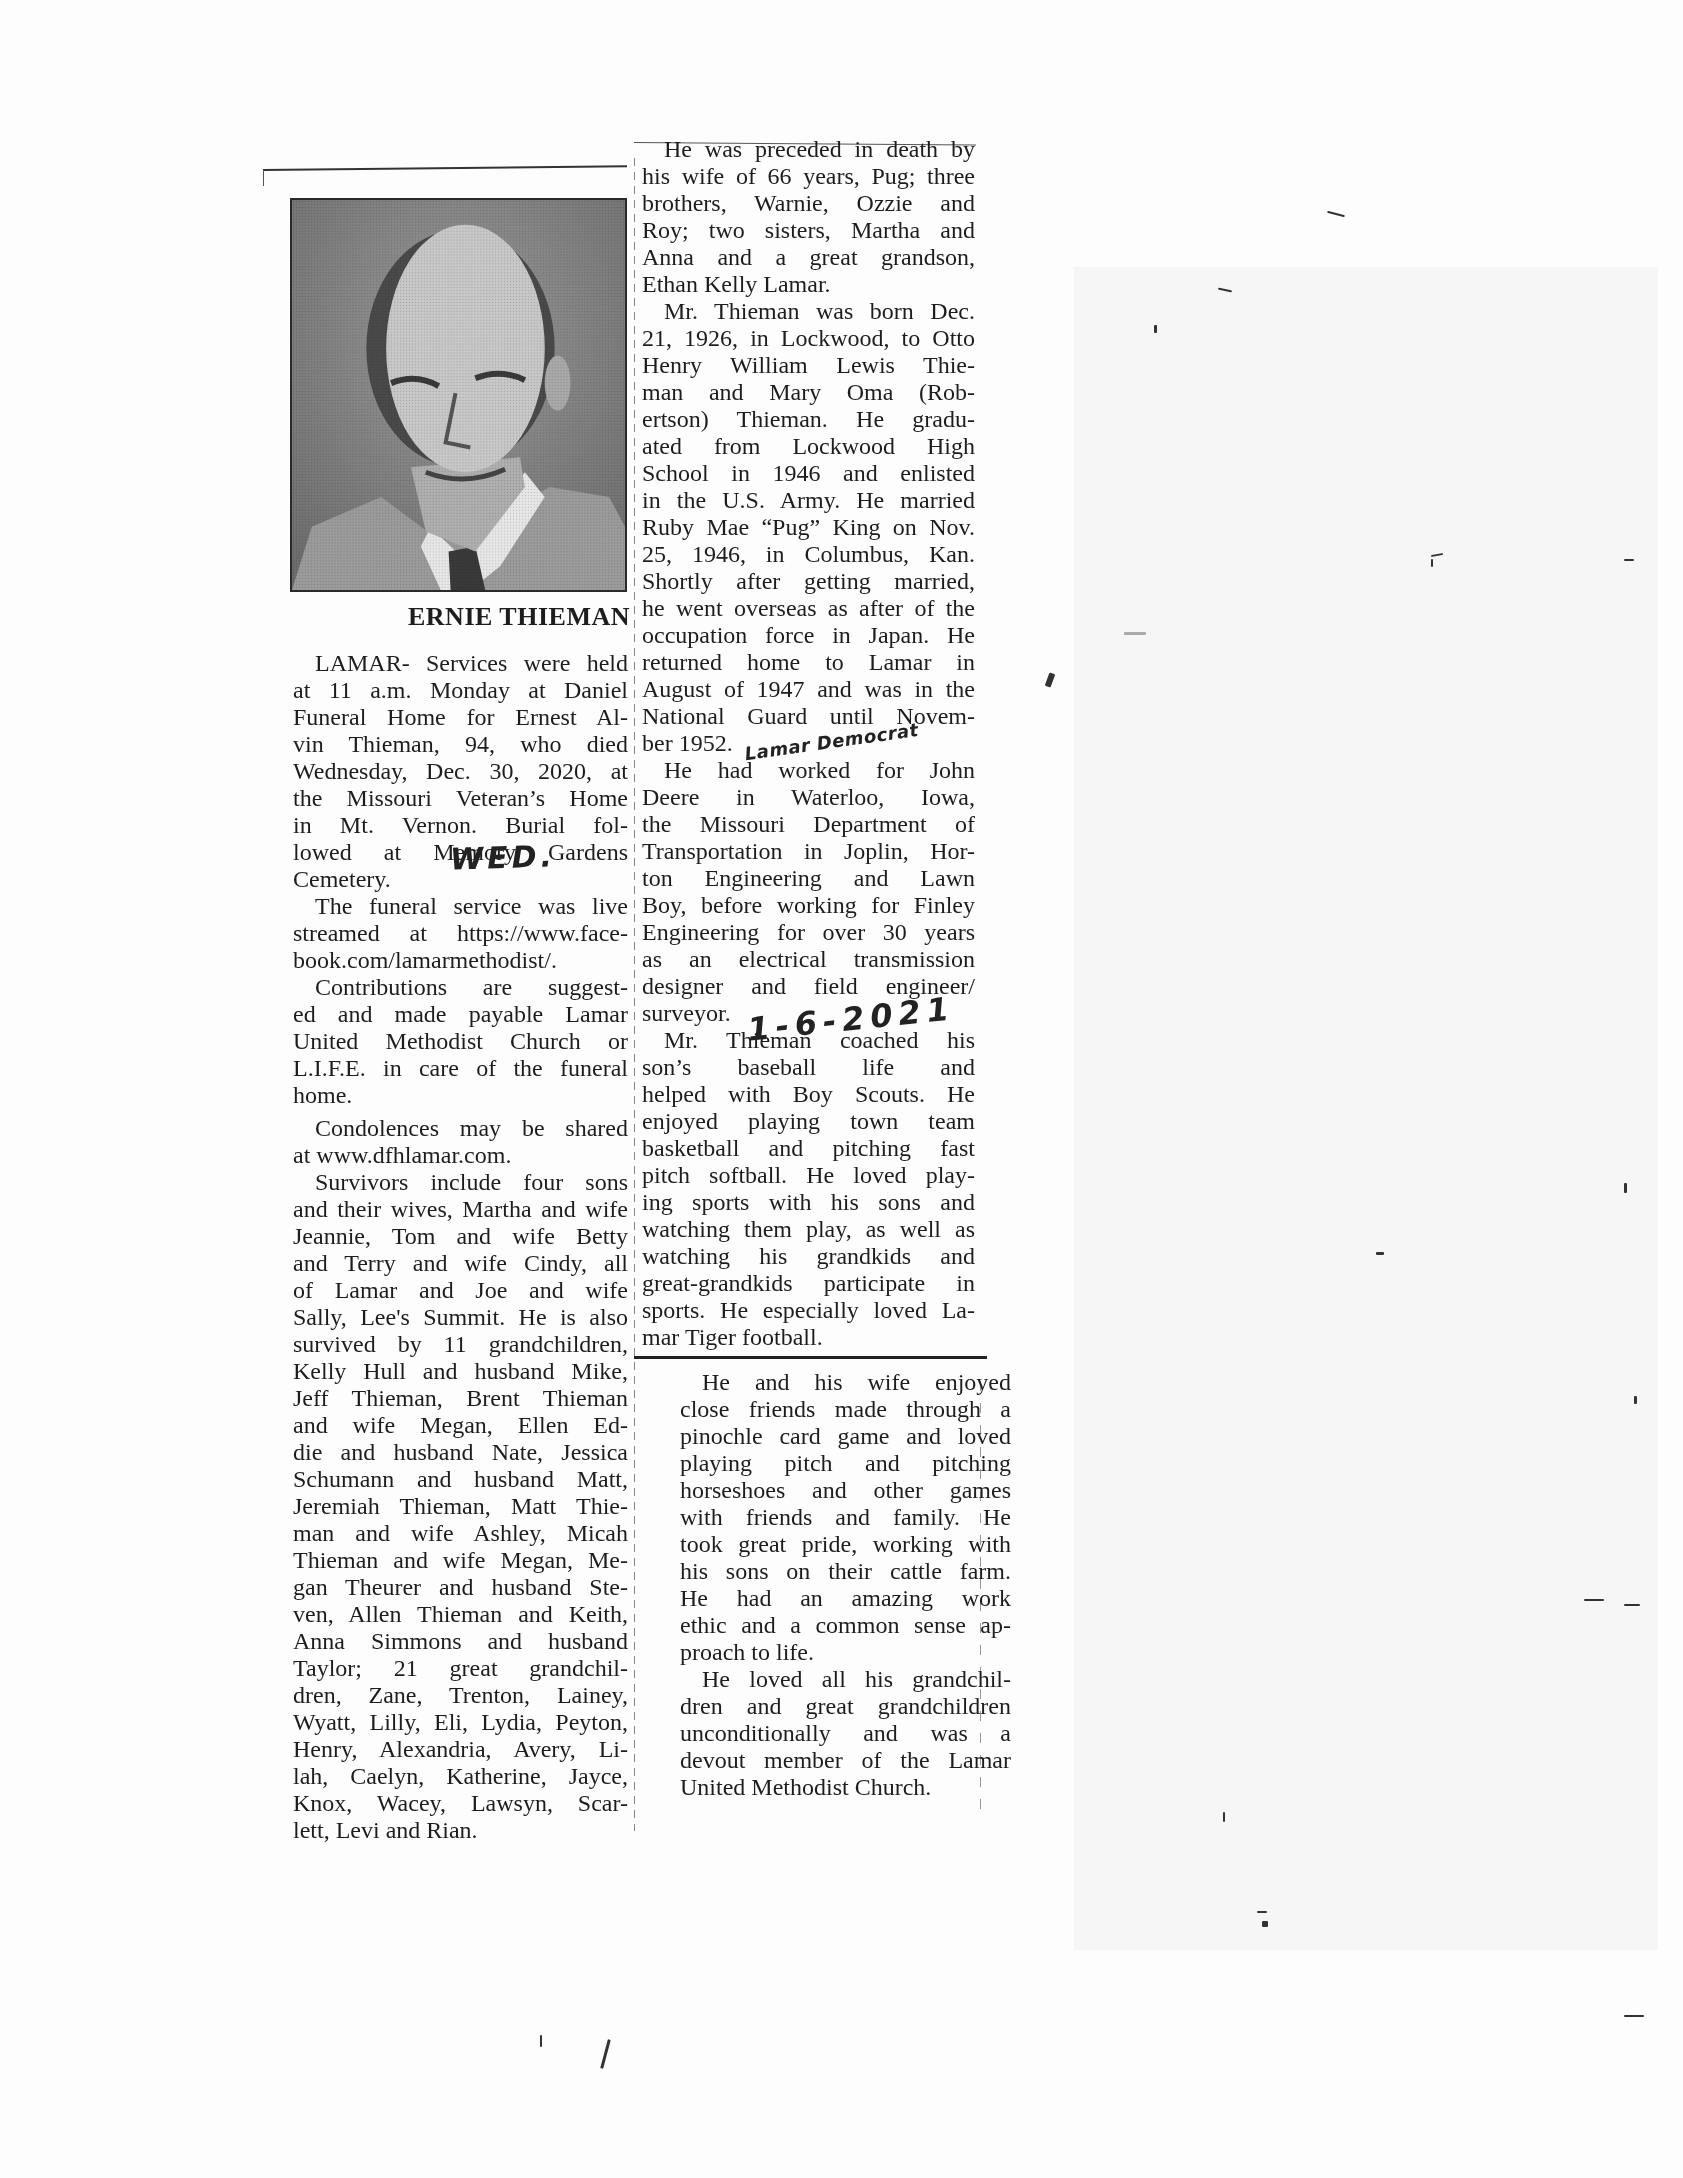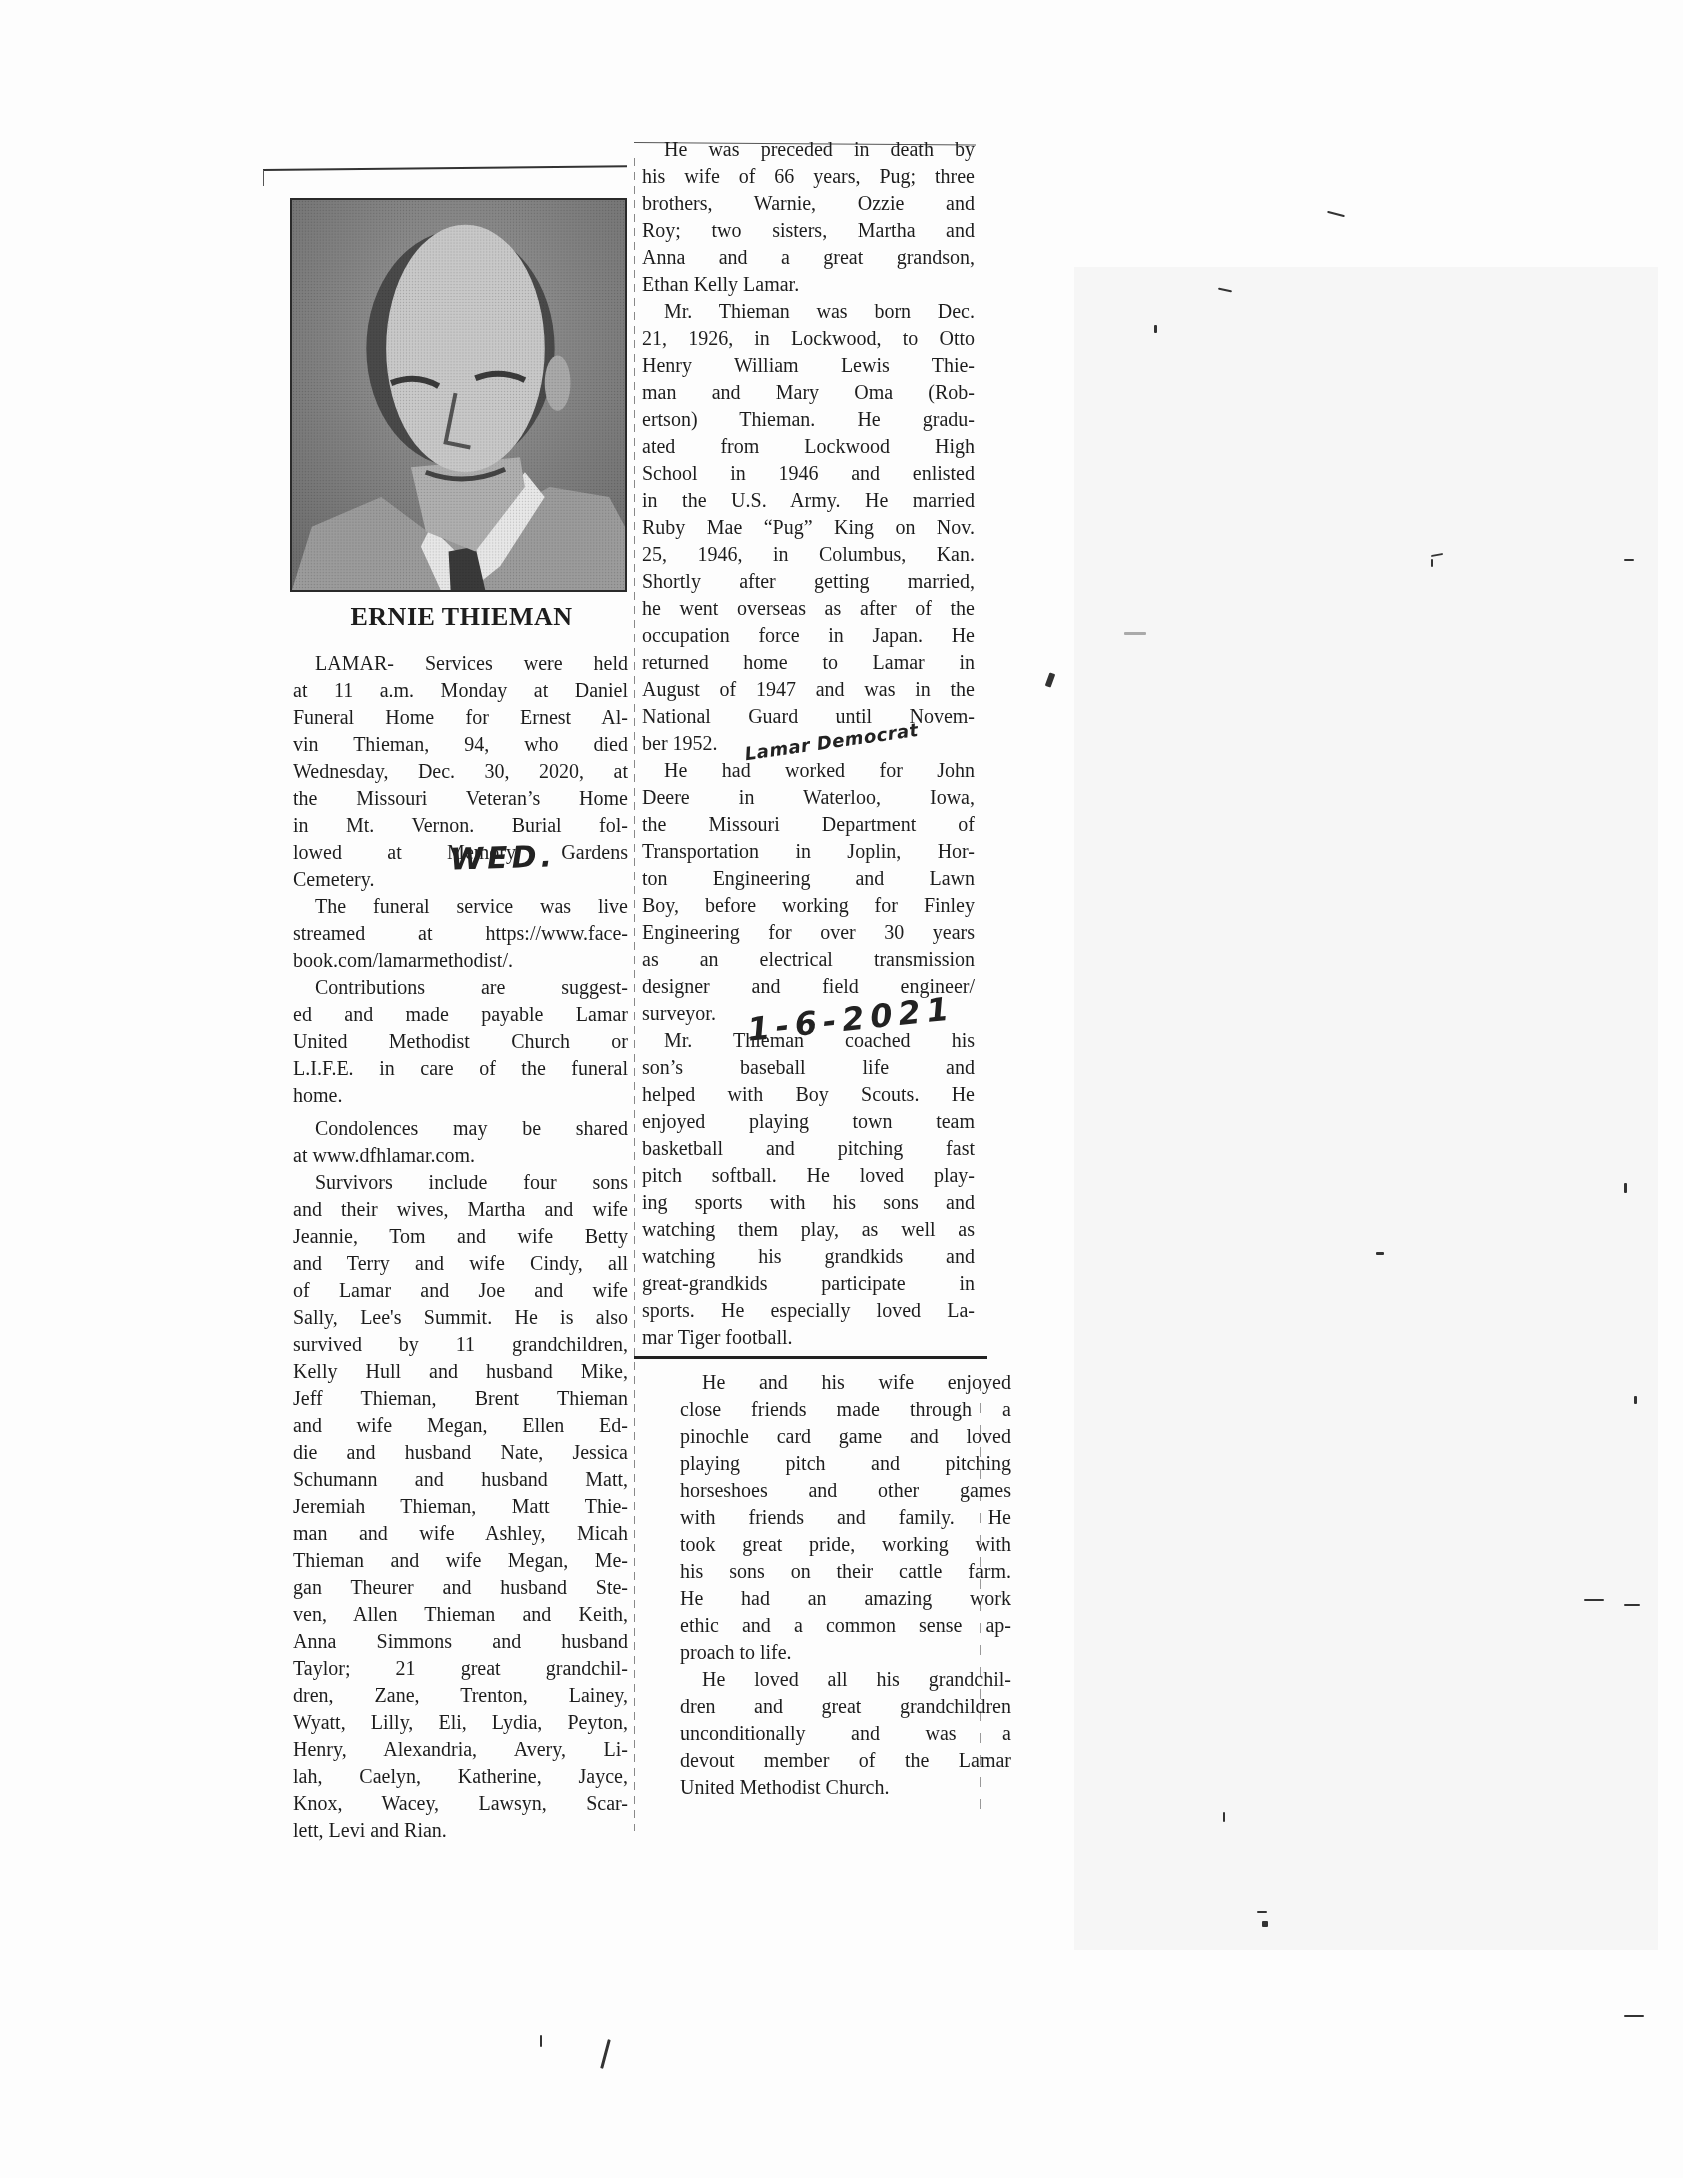--- a/index.html
+++ b/index.html
@@ -26,24 +26,24 @@
     background: repeating-linear-gradient(to bottom, #888 0 8px, transparent 8px 14px); }
   .right-edge { position: absolute; left: 980px; top: 1381px; width: 1px; height: 436px;
     background: repeating-linear-gradient(to bottom, #999 0 10px, transparent 10px 22px); }
   .section-rule { position: absolute; left: 634px; top: 1356px; width: 353px; height: 3px; background: #222; }
   .photo {
     position: absolute; left: 290px; top: 198px; width: 333px; height: 390px;
     background: #8a8a8a; border: 2px solid #2a2a2a; overflow: hidden;
   }
   .photo svg { width: 100%; height: 100%; display: block; }
   .headline {
-    position: absolute; left: 293px; top: 602px; width: 337px; text-align: center;
+    position: absolute; left: 293px; top: 602px; width: 337px; text-align: right;
     font-size: 26px; font-weight: bold; letter-spacing: 0.5px; line-height: 30px;
   }
-  .col { position: absolute; font-size: 20px; line-height: 27px; }
+  .col { position: absolute; font-size: 24px; line-height: 27px; }
   .col .ln { display: block; text-align: justify; text-align-last: justify; white-space: nowrap; height: 27px; }
   .col .ln.last { text-align-last: left; }
   .col .ln.ind { text-indent: 22px; }
   .col .gap { display: block; height: 6px; }
   #left-col { left: 293px; top: 650px; width: 335px; }
   #right-col { left: 642px; top: 136px; width: 333px; }
   #right-col2 { left: 680px; top: 1369px; width: 331px; }
   .hand {
     position: absolute; font-family: "DejaVu Sans", sans-serif; font-style: italic;
     color: #222; font-weight: bold; white-space: nowrap;

